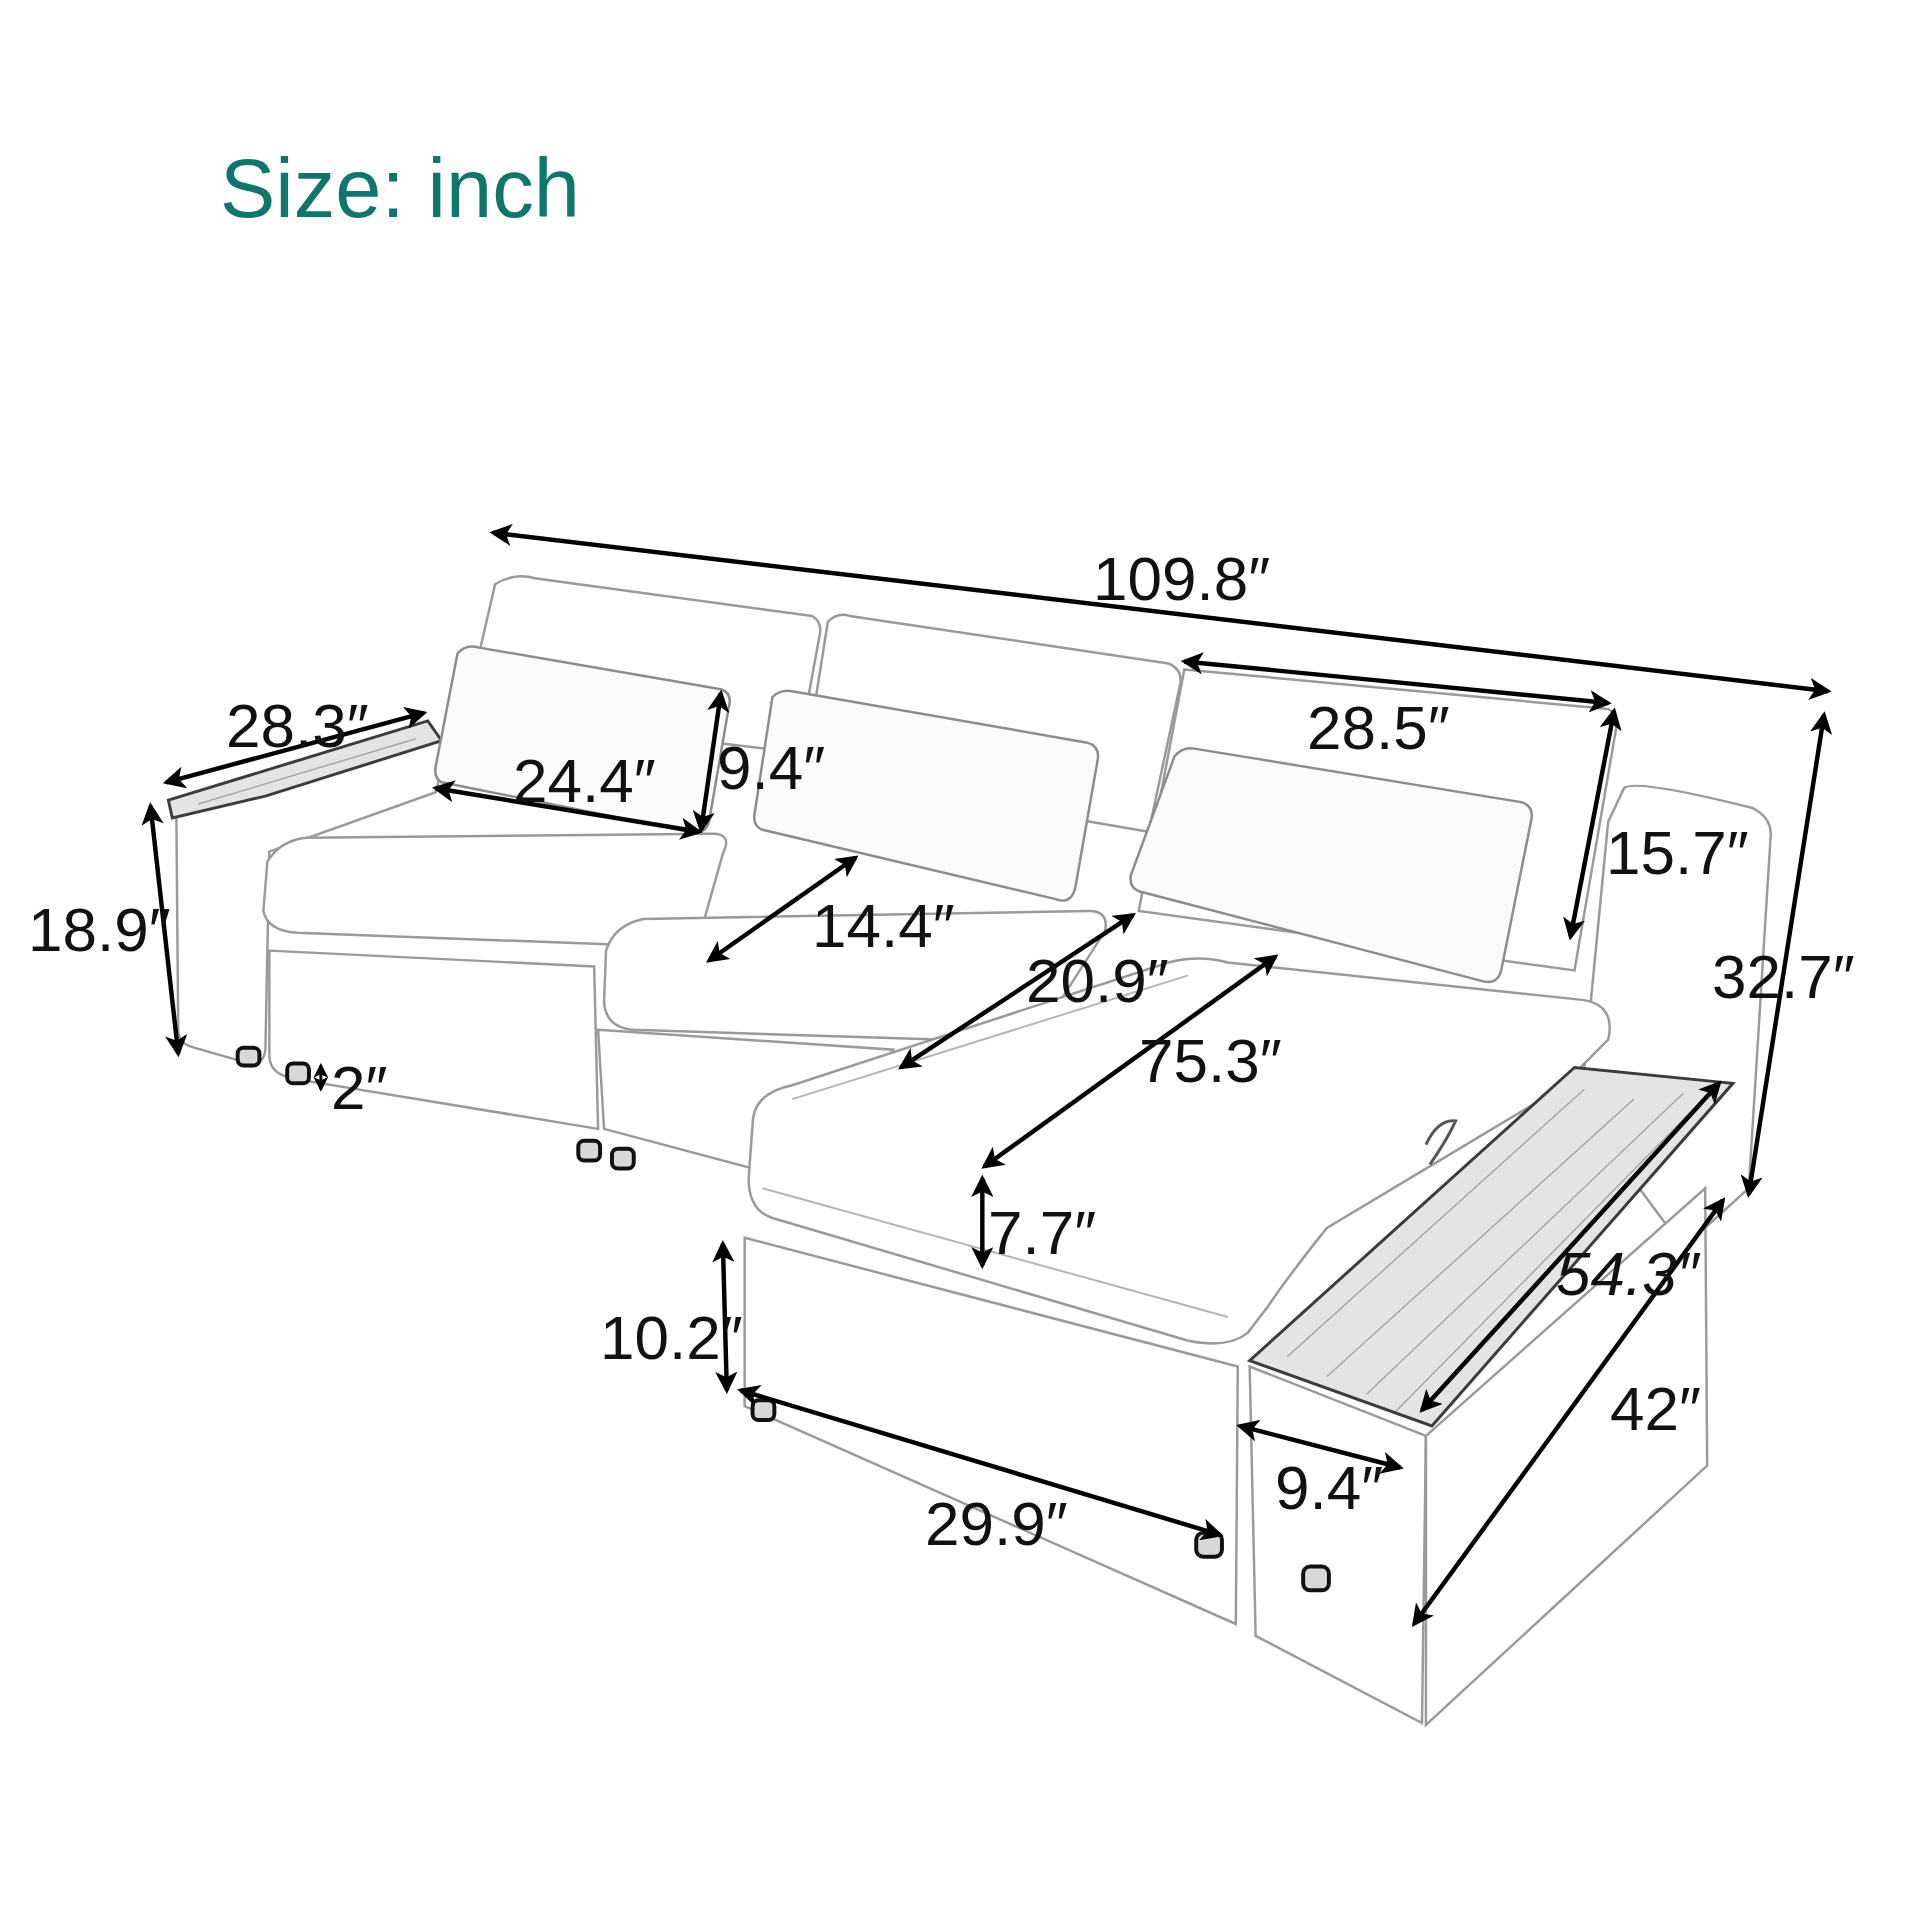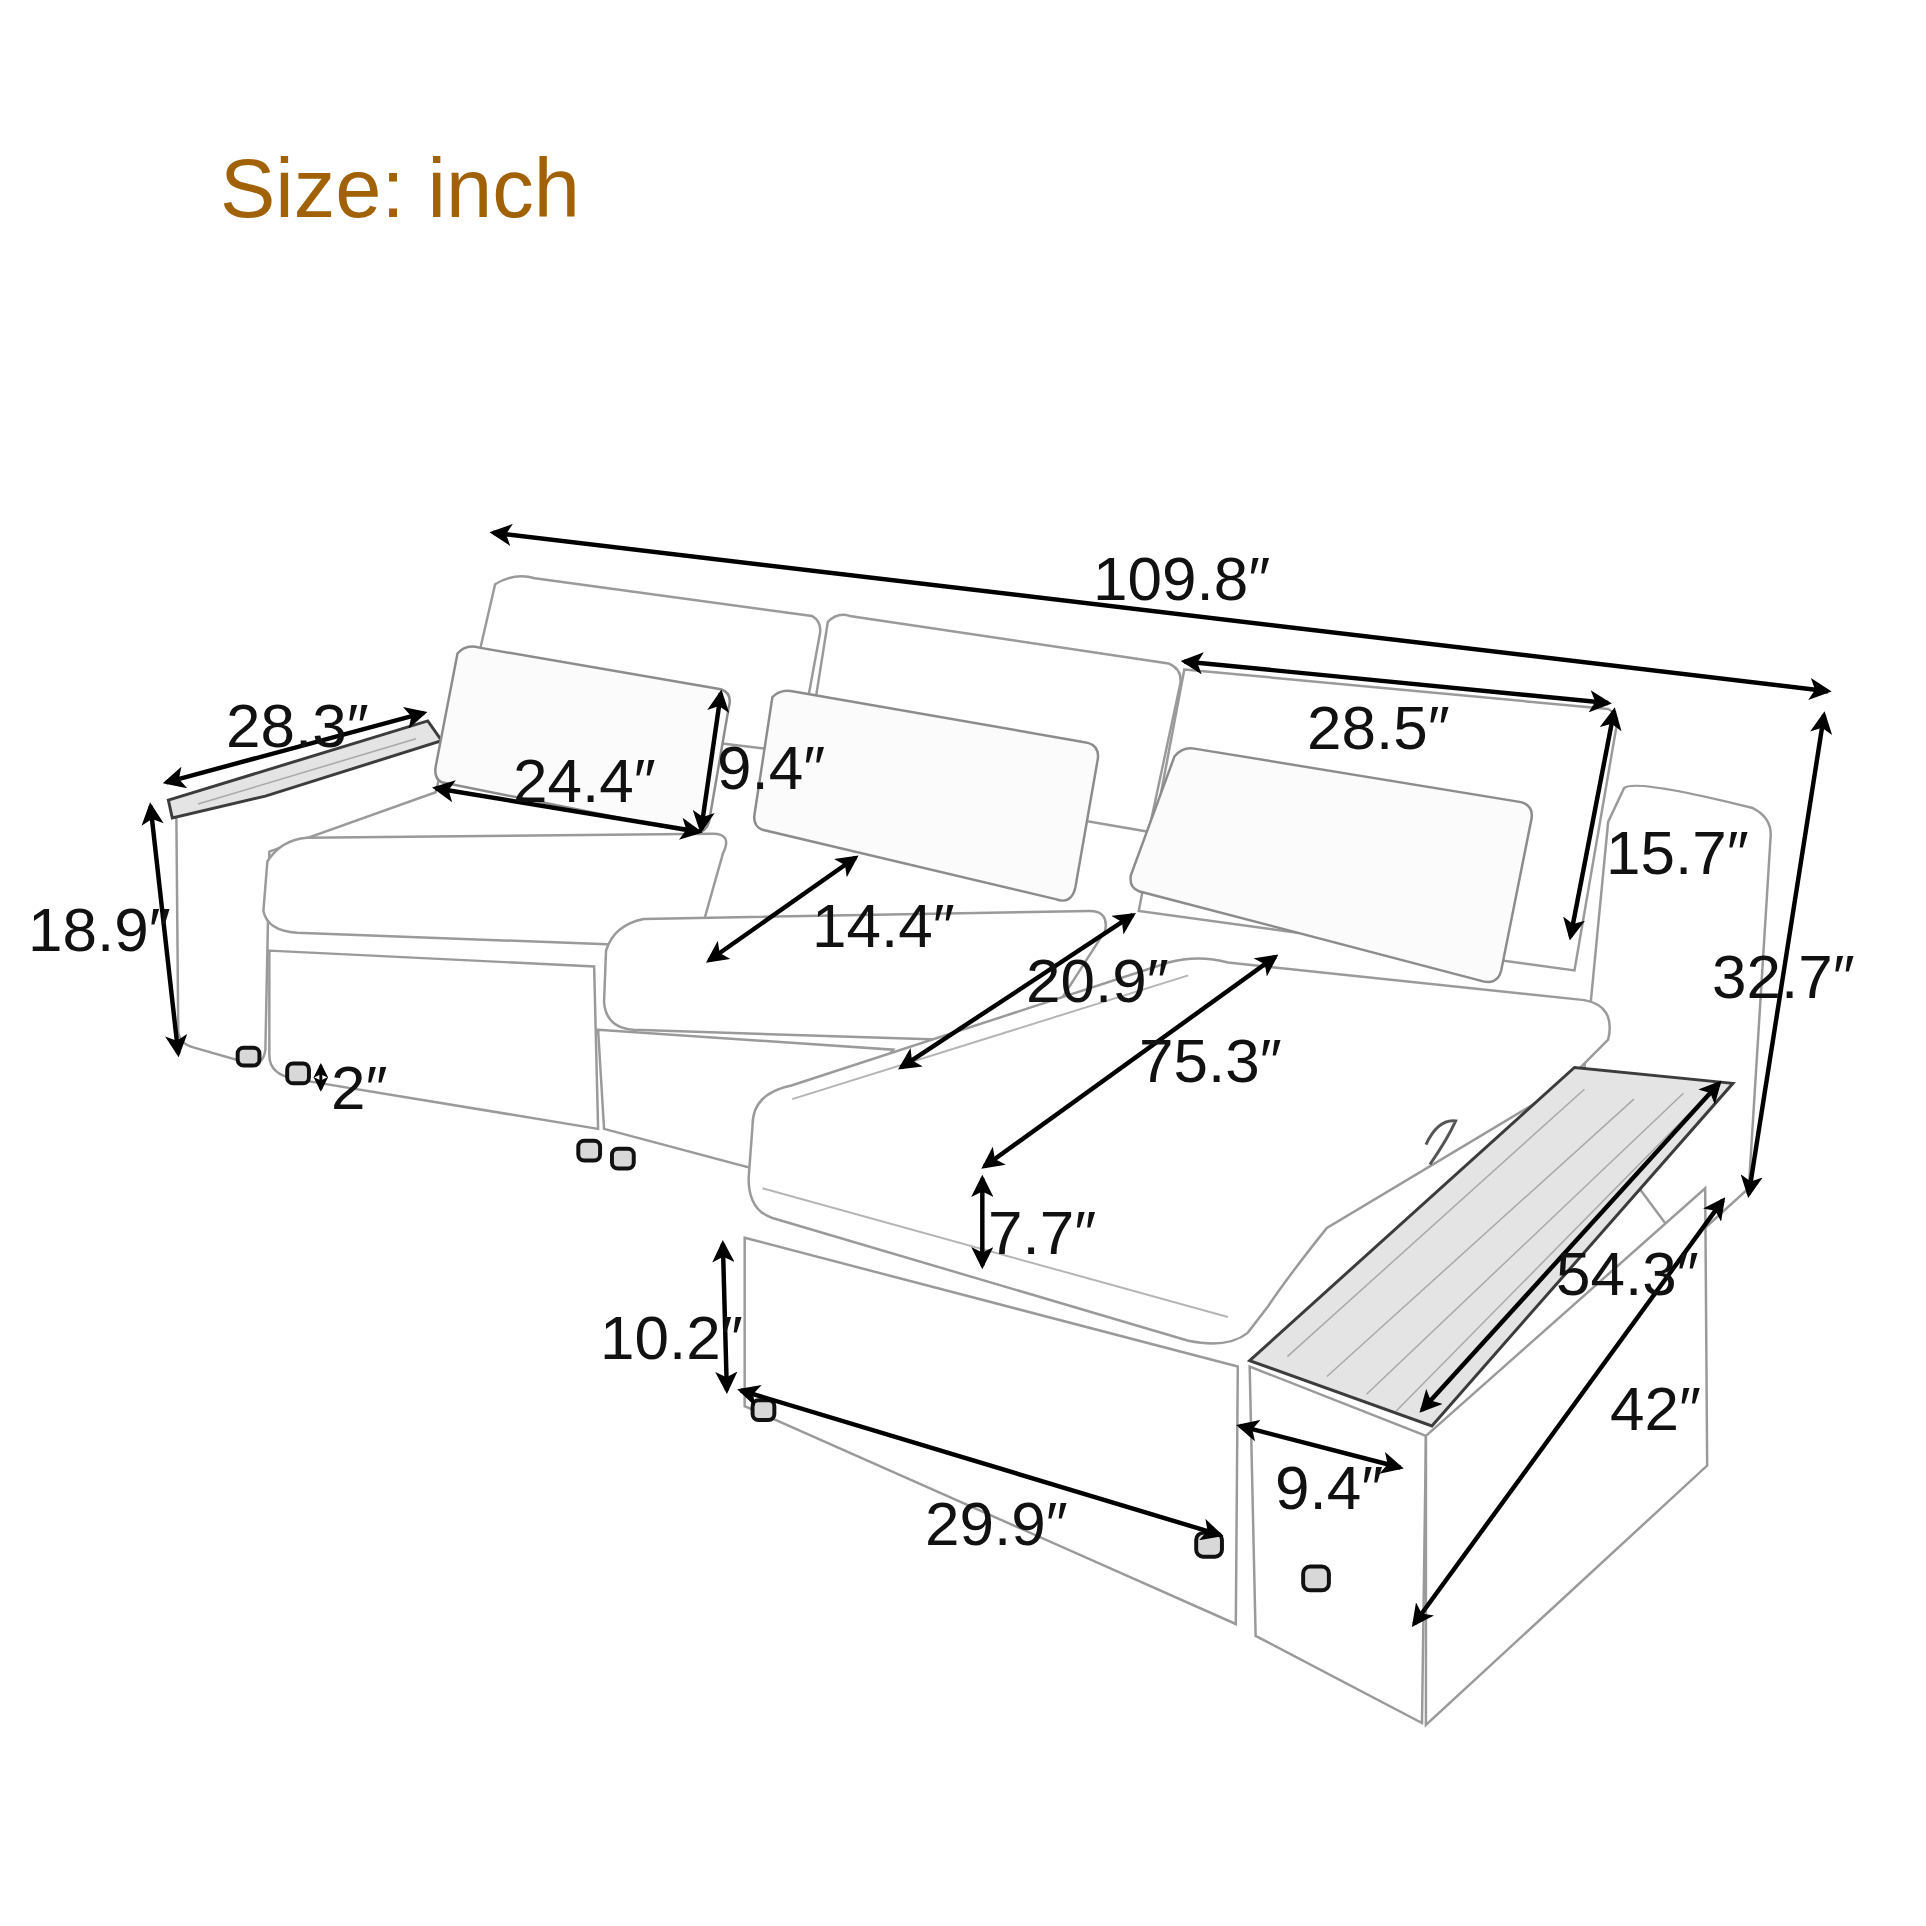--- a/index.html
+++ b/index.html
@@ -14,21 +14,21 @@
       overflow: hidden;
       font-family: "Liberation Sans", "DejaVu Sans", sans-serif;
       color: #1a1a1a;
     }
     .title {
       position: absolute;
       left: 220px;
       top: 147px;
       font-size: 83px;
       line-height: 1;
-      color: #a16207;
+      color: #0f766e;
       letter-spacing: 0px;
       white-space: nowrap;
     }
     .drawing {
       position: absolute;
       left: 0;
       top: 0;
       width: 1927px;
       height: 1927px;
     }
@@ -158,15 +158,15 @@
 <div class="dim-label" style="left:812px; top:895px;">14.4″</div>
 <div class="dim-label" style="left:1026px; top:950px;">20.9″</div>
 <div class="dim-label" style="left:1139px; top:1030px;">75.3″</div>
 <div class="dim-label" style="left:1712px; top:946px;">32.7″</div>
 <div class="dim-label" style="left:28px; top:899px;">18.9″</div>
 <div class="dim-label" style="left:331px; top:1057px;">2″</div>
 <div class="dim-label" style="left:988px; top:1202px;">7.7″</div>
 <div class="dim-label" style="left:600px; top:1307px;">10.2″</div>
 <div class="dim-label" style="left:925px; top:1493px;">29.9″</div>
 <div class="dim-label" style="left:1275px; top:1457px;">9.4″</div>
-<div class="dim-label" style="left:1556px; top:1243px;">54.3″</div>
+<div class="dim-label" style="left:1556px; top:1243px;font-style:italic;">54.3″</div>
 <div class="dim-label" style="left:1610px; top:1378px;">42″</div>
 
 
 </body></html>

